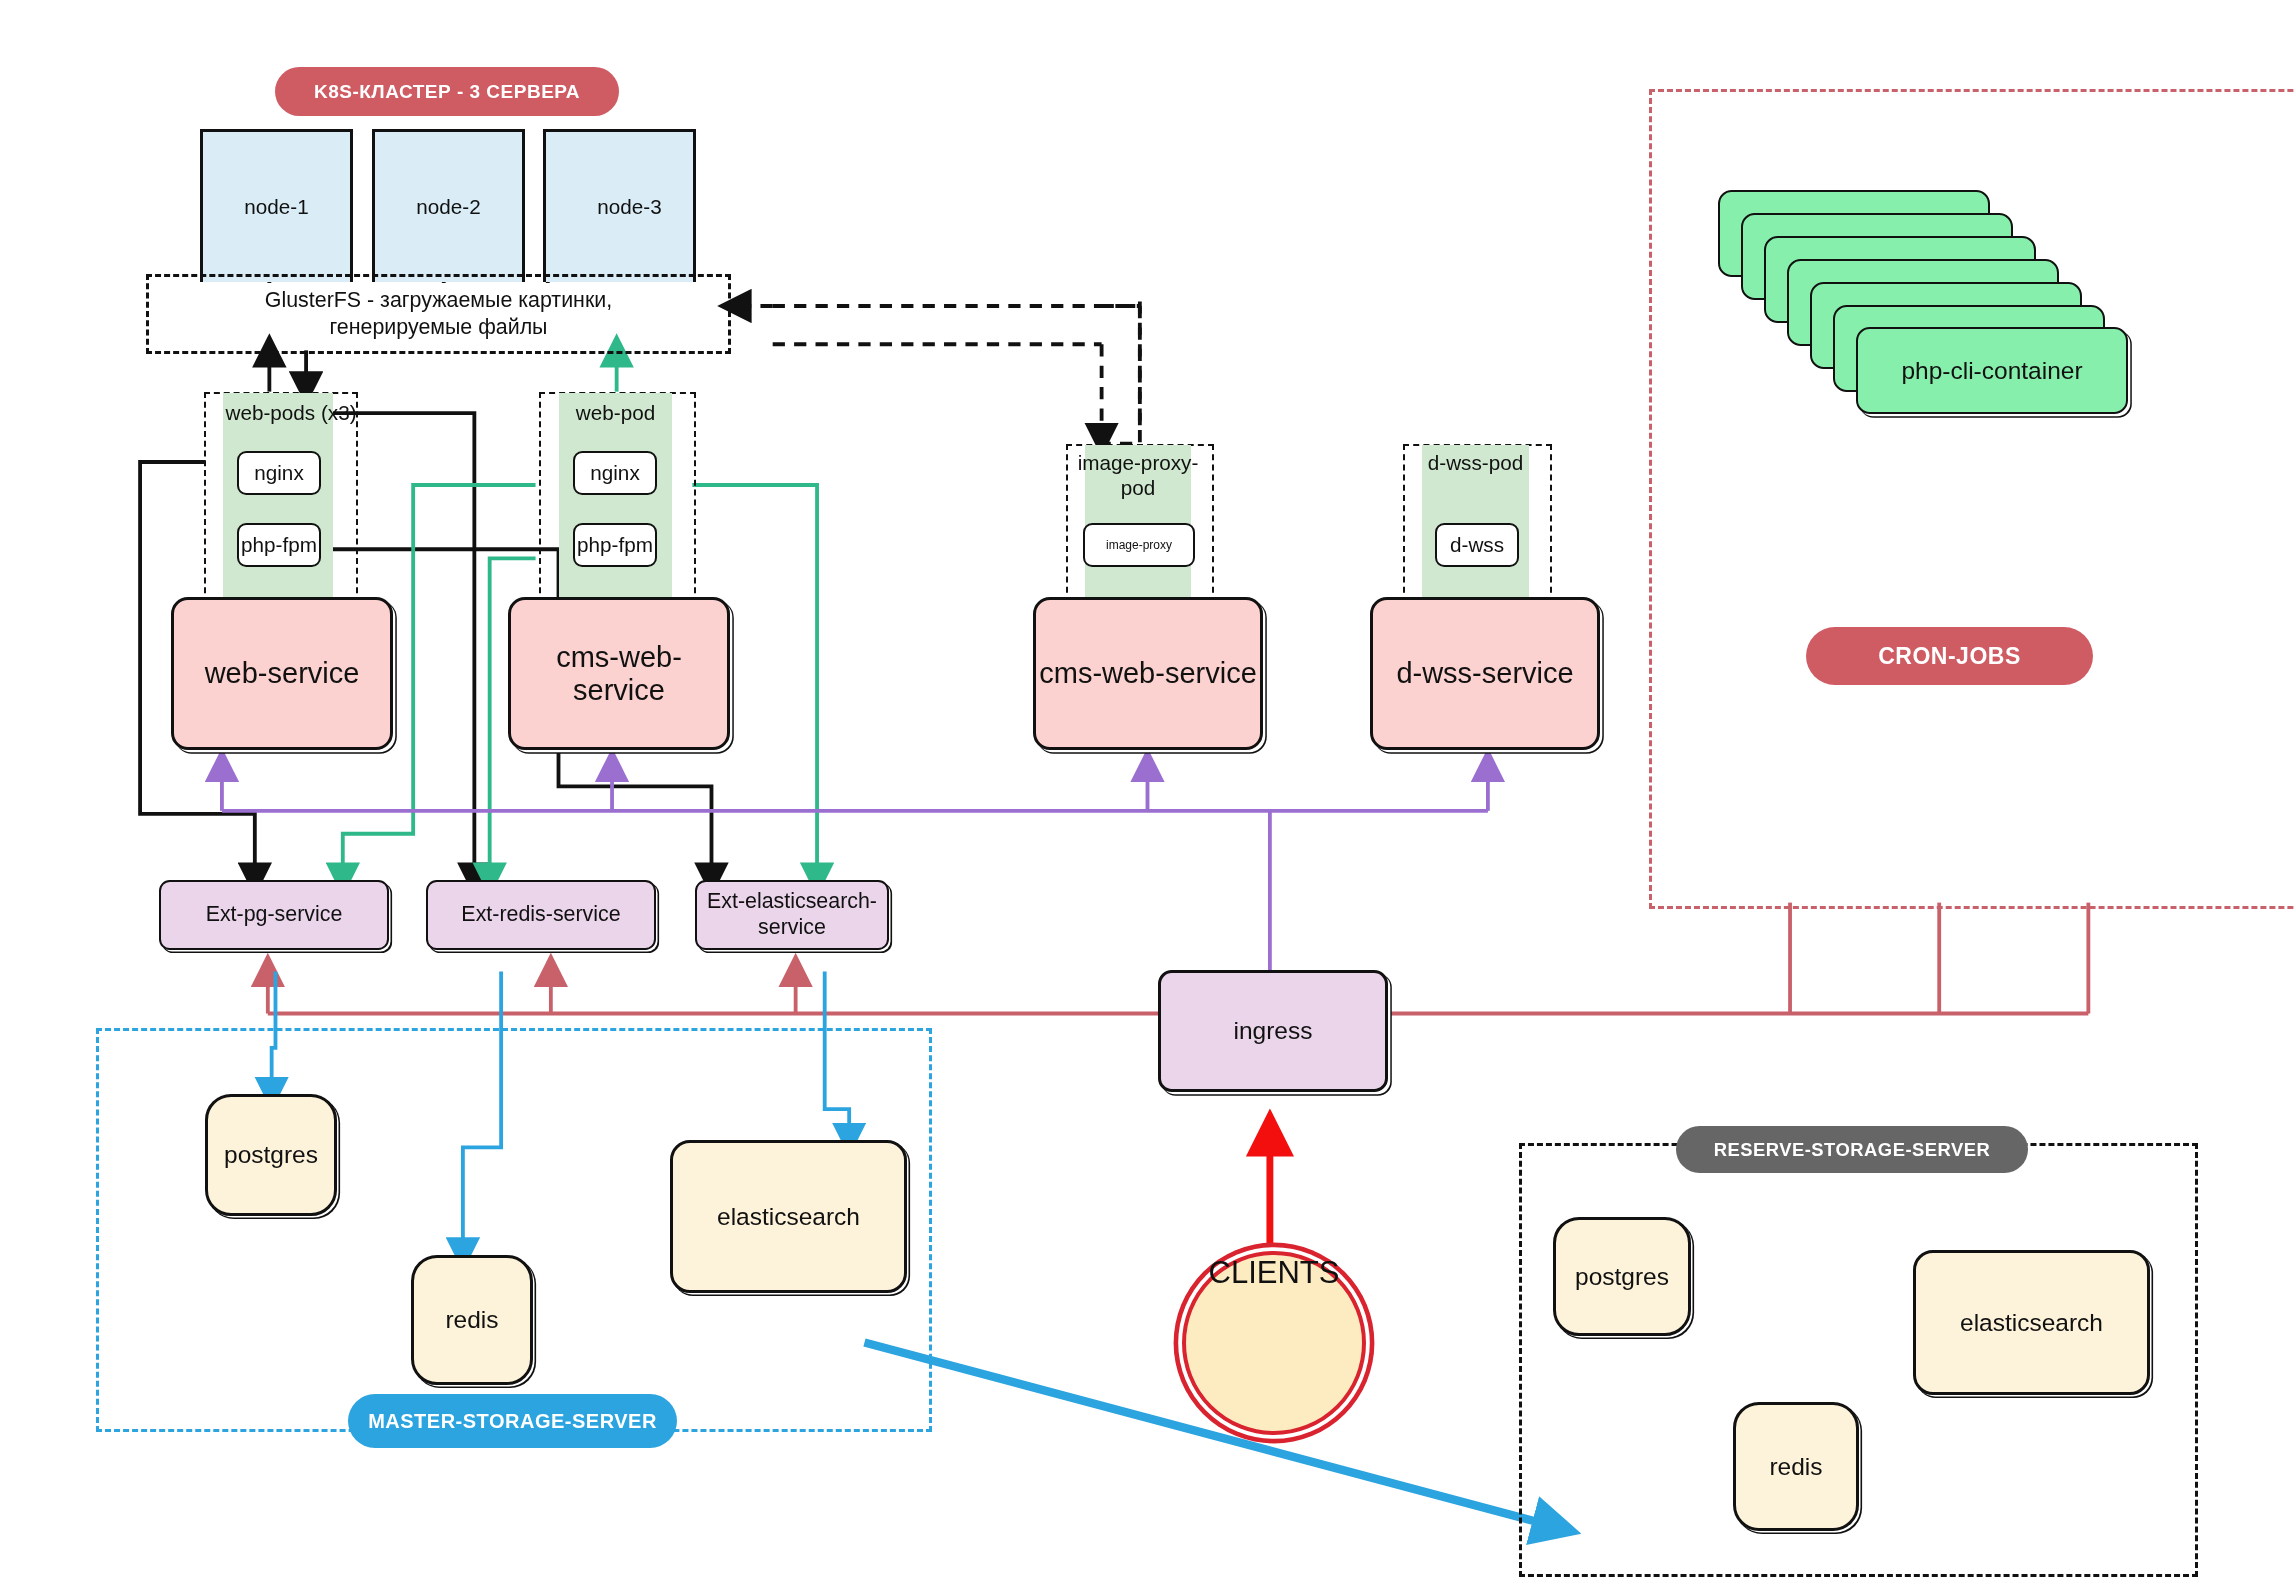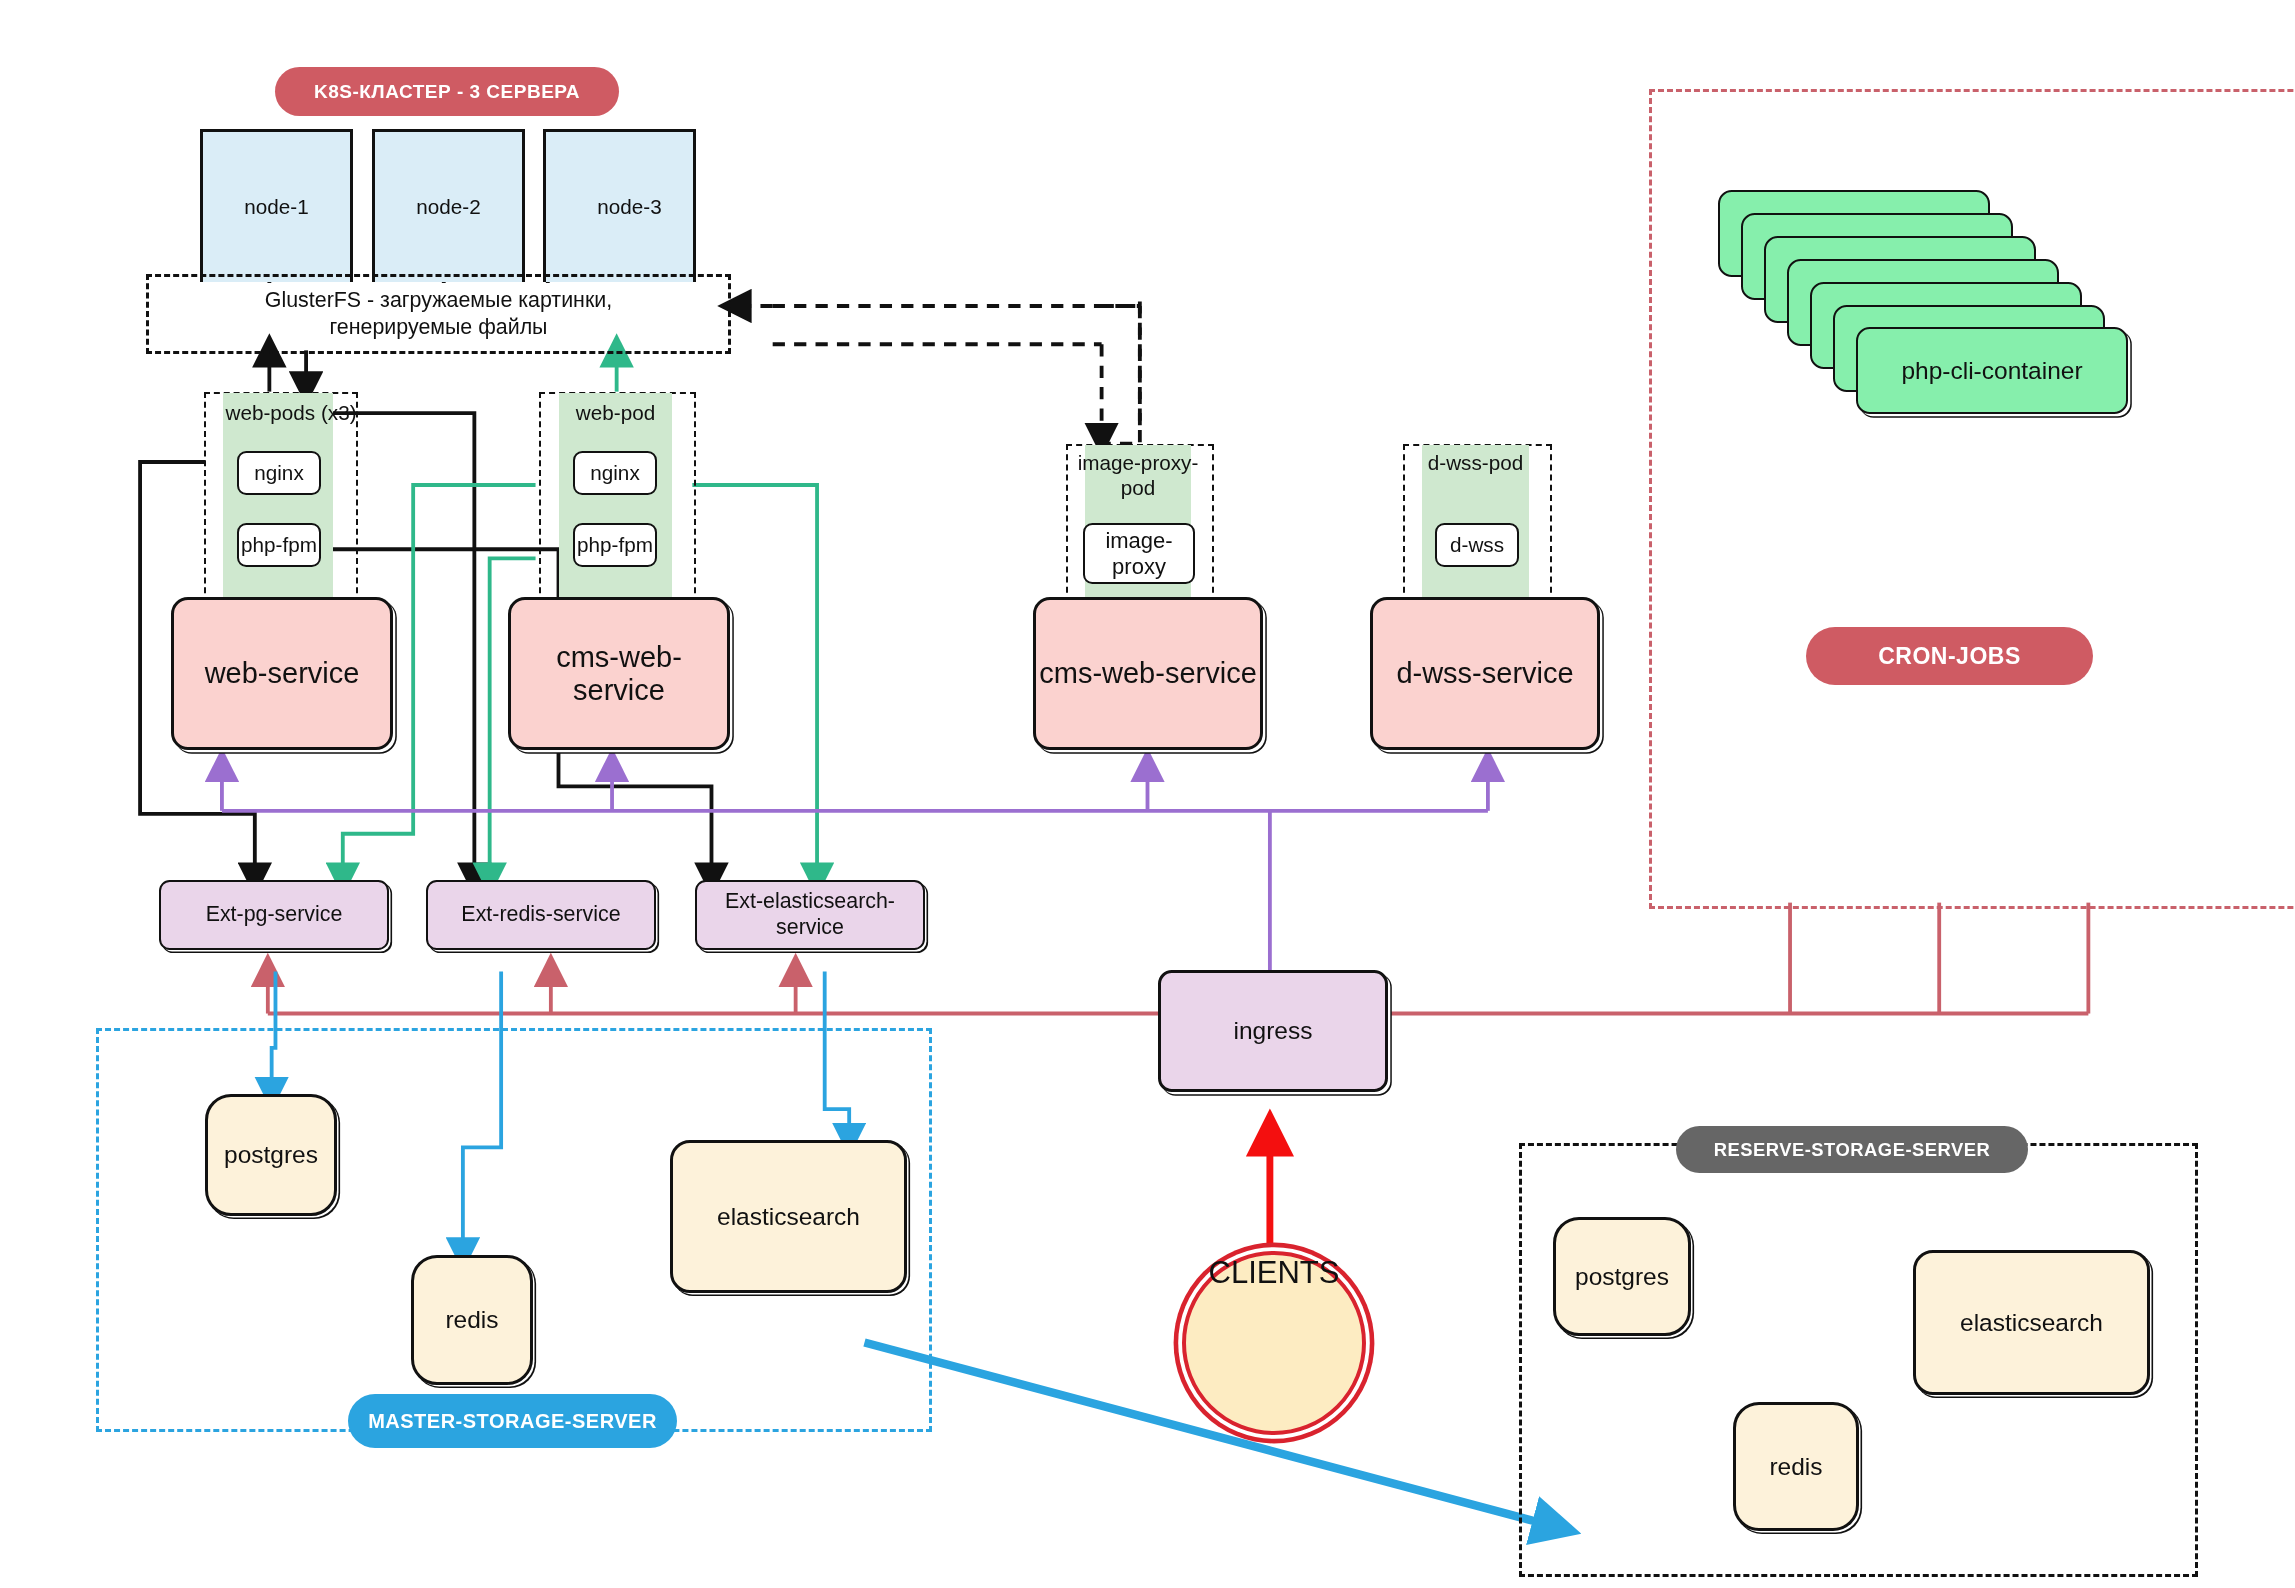--- a/index.html
+++ b/index.html
@@ -182,21 +182,21 @@
   <div class="node container-box" style="left:573px;top:523px;width:84px;height:44px;">
     <span>php-fpm</span>
   </div>
 
   <div class="dashbox-thin" style="position:absolute;left:1066px;top:444px;width:144px;height:155px;"></div>
   <div class="podfill" style="position:absolute;left:1085px;top:445px;width:106px;height:153px;"></div>
   <div class="podlabel" style="left:1066px;top:451px;width:144px;">
     <div>image-proxy-</div>
     <div>pod</div>
   </div>
-  <div class="node container-box" style="left:1083px;top:523px;width:112px;height:61px;font-size:22px;">
+  <div class="node container-box" style="left:1083px;top:523px;width:112px;height:44px;font-size:12px;">
     <span>image-proxy</span>
   </div>
 
   <div class="dashbox-thin" style="position:absolute;left:1403px;top:444px;width:145px;height:155px;"></div>
   <div class="podfill" style="position:absolute;left:1422px;top:445px;width:107px;height:153px;"></div>
   <div class="podlabel" style="left:1403px;top:451px;width:145px;">d-wss-pod</div>
   <div class="node container-box" style="left:1435px;top:523px;width:84px;height:44px;">
     <span>d-wss</span>
   </div>
 
@@ -212,21 +212,21 @@
   <div class="node service" style="left:1370px;top:597px;width:230px;height:153px;">
     <span>d-wss-service</span>
   </div>
 
   <div class="node extservice" style="left:159px;top:880px;width:230px;height:70px;">
     <span>Ext-pg-service</span>
   </div>
   <div class="node extservice" style="left:426px;top:880px;width:230px;height:70px;">
     <span>Ext-redis-service</span>
   </div>
-  <div class="node extservice" style="left:695px;top:880px;width:230px;height:70px;flex-direction:column;">
+  <div class="node extservice" style="left:695px;top:880px;width:194px;height:70px;flex-direction:column;">
     <div>Ext-elasticsearch-</div>
     <div>service</div>
   </div>
 
   <div class="node ingressbox" style="left:1158px;top:970px;width:230px;height:122px;">
     <span>ingress</span>
   </div>
 
   <div class="clients" style="left:1182px;top:1251px;width:176px;height:176px;">
     <span>CLIENTS</span>

